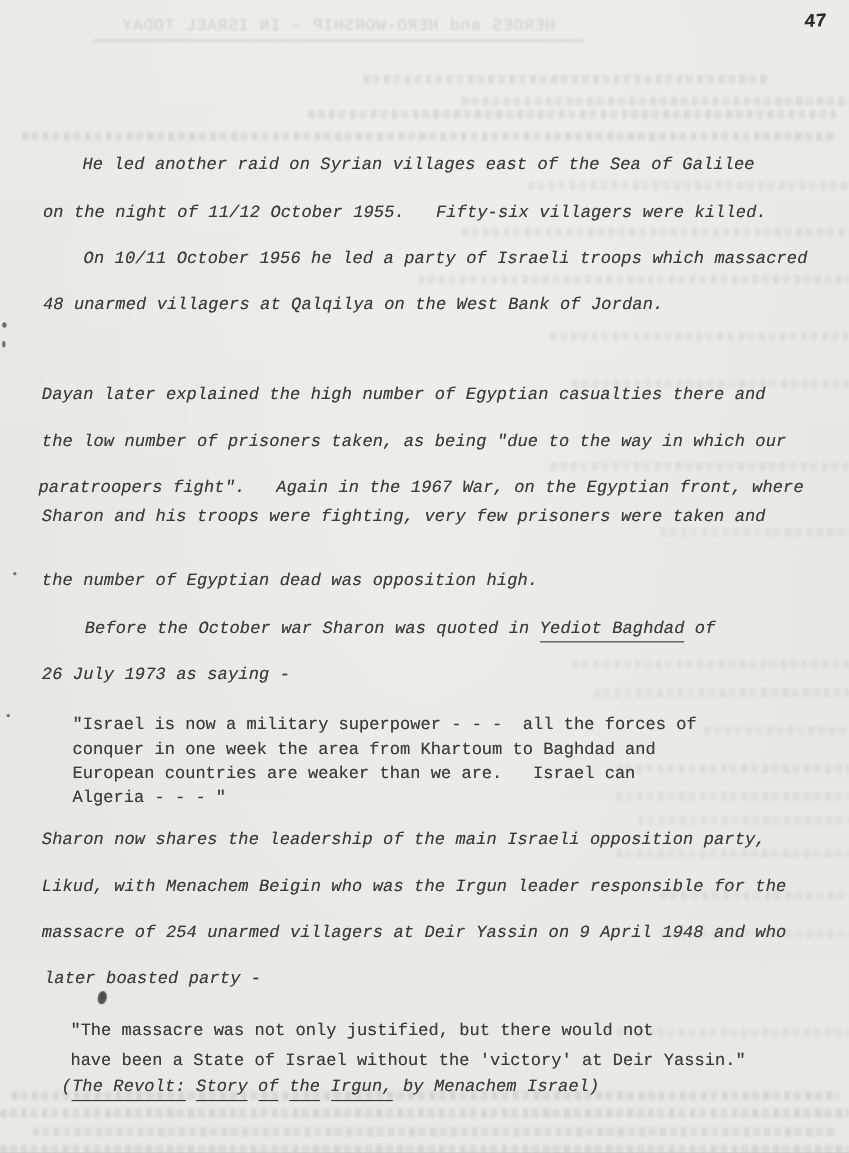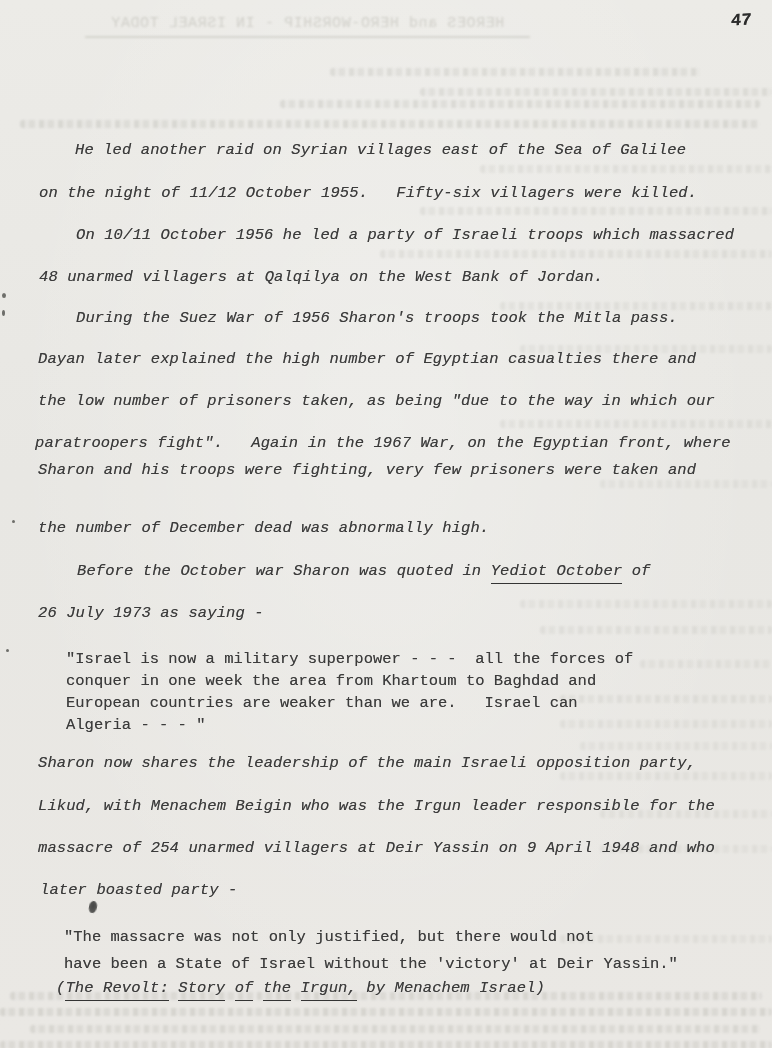--- a/index.html
+++ b/index.html
@@ -104,28 +104,27 @@
       <div class="streak" style="left: 30px; top: 1025px; width: 730px; opacity: 0.8;"></div>
       <div class="streak" style="left: 0px; top: 1041px; width: 772px; opacity: 0.85;"></div>
     </div>
 
   <div class="page-number">47</div>
 
   <div class="tl" style="top:141px;left:75px">He led another raid on Syrian villages east of the Sea of Galilee</div>
   <div class="tl" style="top:184px;left:39px">on the night of 11/12 October 1955.   Fifty-six villagers were killed.</div>
   <div class="tl" style="top:226px;left:76px">On 10/11 October 1956 he led a party of Israeli troops which massacred</div>
   <div class="tl" style="top:268px;left:39px">48 unarmed villagers at Qalqilya on the West Bank of Jordan.</div>
-  <div class="tl" style="top:309px;left:76px">During the Suez War of 1956 Sharon's troops took the Mitla pass.</div>
   <div class="tl" style="top:350px;left:38px">Dayan later explained the high number of Egyptian casualties there and</div>
   <div class="tl" style="top:392px;left:38px">the low number of prisoners taken, as being "due to the way in which our</div>
   <div class="tl" style="top:434px;left:35px">paratroopers fight".   Again in the 1967 War, on the Egyptian front, where</div>
   <div class="tl" style="top:461px;left:38px">Sharon and his troops were fighting, very few prisoners were taken and</div>
-  <div class="tl" style="top:519px;left:38px">the number of December dead was abnormally high.</div>
+  <div class="tl" style="top:519px;left:38px">the number of Egyptian dead was opposition high.</div>
 
-  <div class="tl" style="top:562px;left:77px"><span>Before the October war Sharon was quoted in </span><span class="u">Yediot October</span><span> of</span></div>
+  <div class="tl" style="top:562px;left:77px"><span>Before the October war Sharon was quoted in </span><span class="u">Yediot Baghdad</span><span> of</span></div>
 
   <div class="tl" style="top:604px;left:38px">26 July 1973 as saying -</div>
 
   <div class="quote-block q1" style="top:648px;left:66px">
     <div class="ql">"Israel is now a military superpower - - -  all the forces of</div>
     <div class="ql">conquer in one week the area from Khartoum to Baghdad and</div>
     <div class="ql">European countries are weaker than we are.   Israel can</div>
     <div class="ql">Algeria - - - "</div>
   </div>
 

